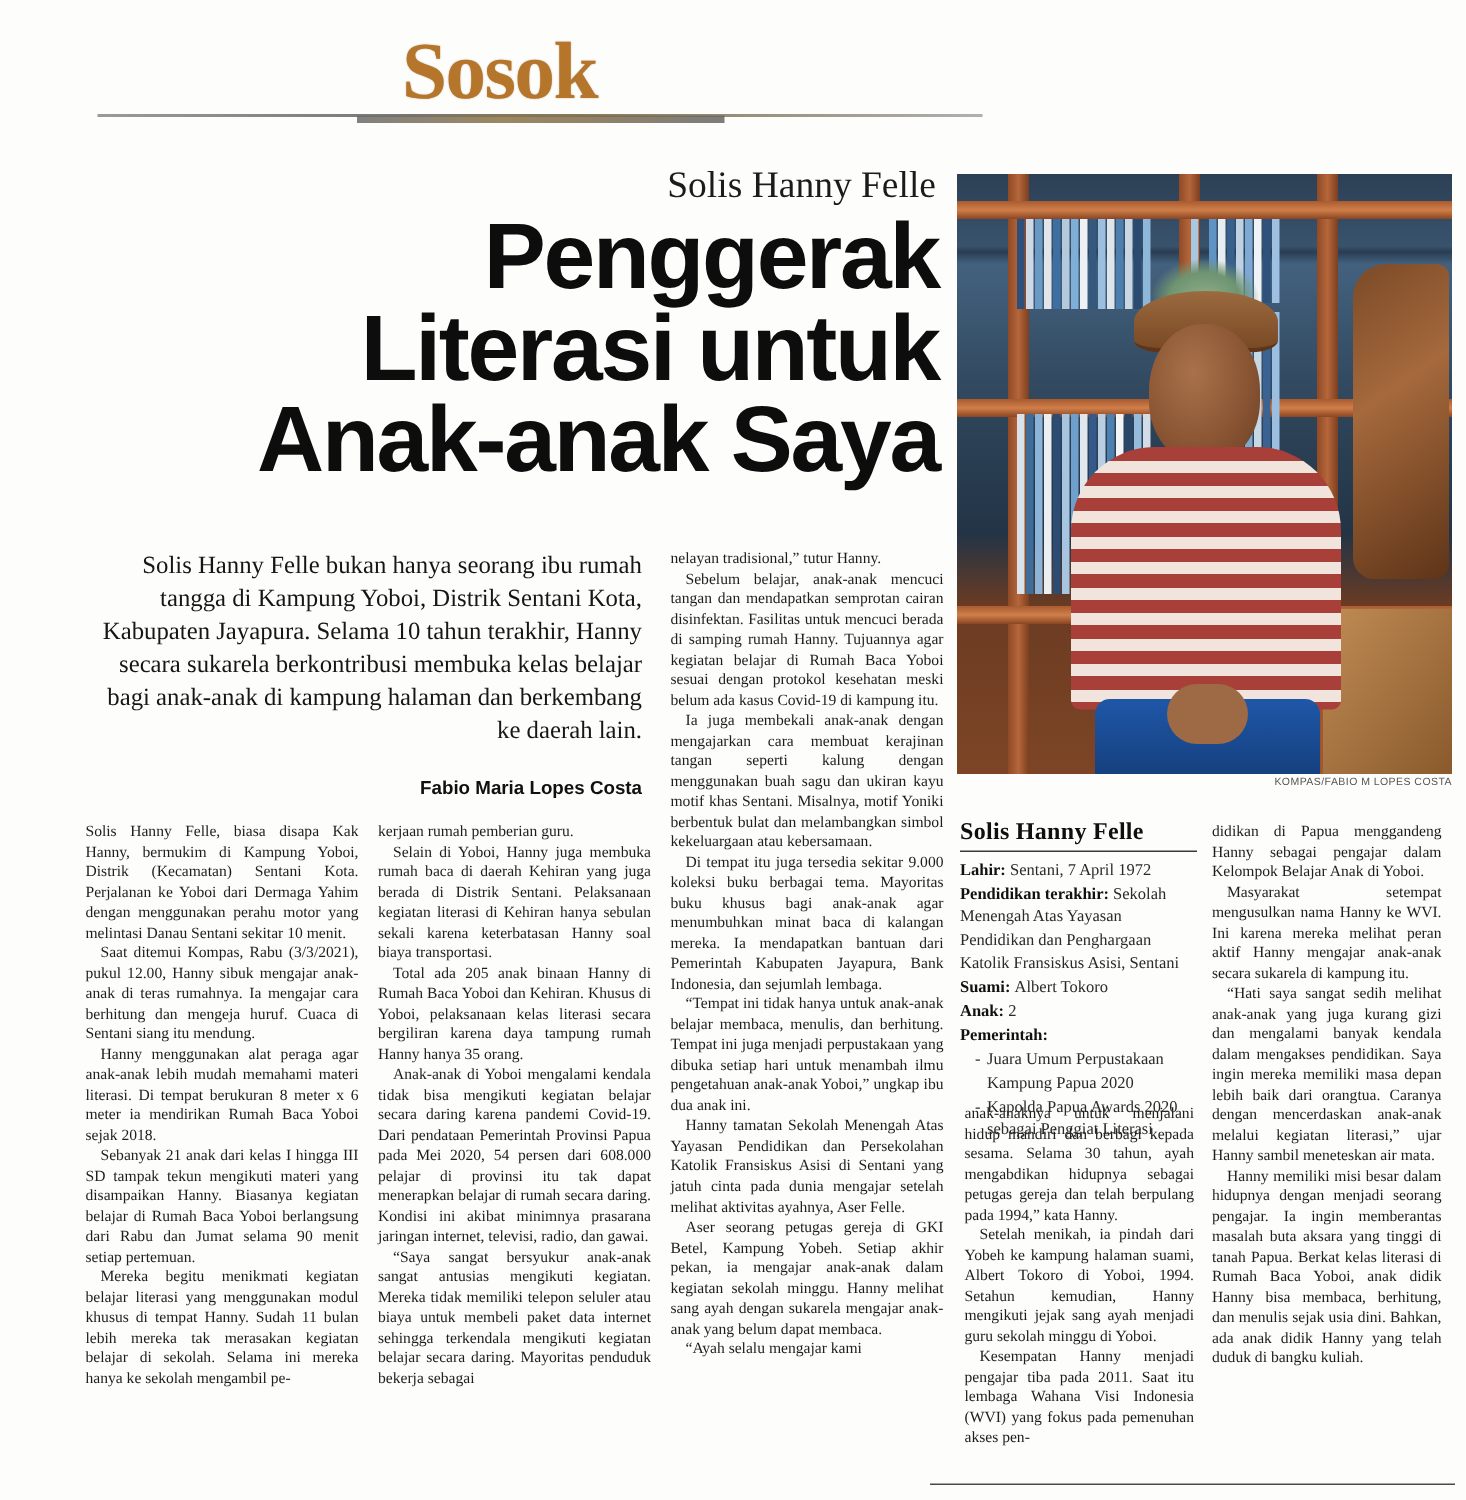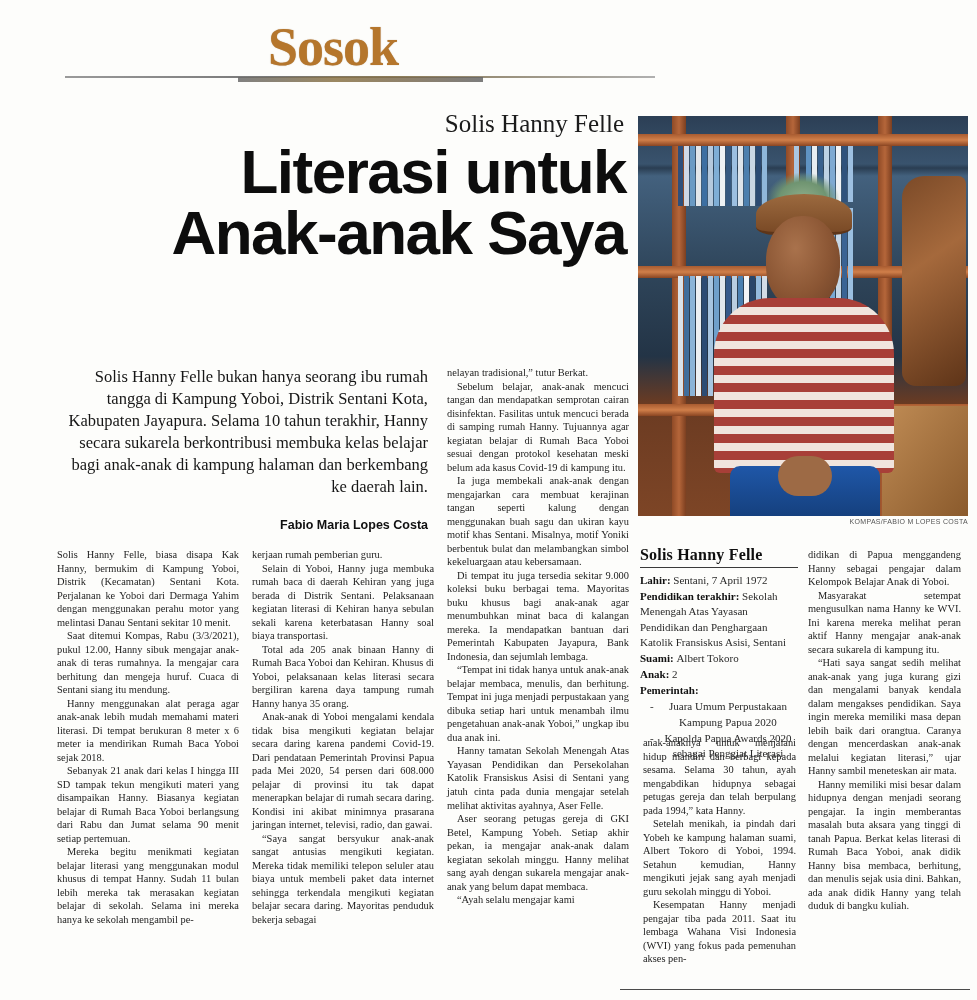--- a/index.html
+++ b/index.html
@@ -276,21 +276,20 @@
   .biobox-body .row { margin-bottom: 1px; }
   .biobox-awards {
     margin: 1px 0 0 10px;
     padding: 0;
     list-style: none;
   }
   .biobox-awards li {
     position: relative;
     padding-left: 8px;
     margin-bottom: 1px;
-    text-align: center;
   }
   .biobox-awards li:before {
     content: "-";
     position: absolute;
     left: 0;
   }
 
   
   .bottom-rule {
     position: absolute;
@@ -308,20 +307,21 @@
 
   <div class="masthead">
     <div class="masthead-word">Sosok</div>
     <div class="masthead-rule"></div>
     <div class="masthead-rule-thick"></div>
   </div>
 
   <div class="kicker">Solis Hanny Felle</div>
 
   <div class="headline">
+    <span>Penggerak</span>
     <span>Literasi untuk</span>
     <span>Anak-anak Saya</span>
   </div>
 
   <div class="lead">Solis Hanny Felle bukan hanya seorang ibu rumah tangga di Kampung Yoboi, Distrik Sentani Kota, Kabupaten Jayapura. Selama 10 tahun terakhir, Hanny secara sukarela berkontribusi membuka kelas belajar bagi anak-anak di kampung halaman dan berkembang ke daerah lain.</div>
   <div class="byline">Fabio Maria Lopes Costa</div>
 
   <div class="photo-wrap">
     <div class="photo">
       <div class="shelf-bg"></div>
@@ -409,21 +409,21 @@
       <p>Mereka begitu menikmati kegiatan belajar literasi yang menggunakan modul khusus di tempat Hanny. Sudah 11 bulan lebih mereka tak merasakan kegiatan belajar di sekolah. Selama ini mereka hanya ke sekolah mengambil pe-</p>
     </div>
   <div class="col" id="col2">
       <p class="noindent">kerjaan rumah pemberian guru.</p>
       <p>Selain di Yoboi, Hanny juga membuka rumah baca di daerah Kehiran yang juga berada di Distrik Sentani. Pelaksanaan kegiatan literasi di Kehiran hanya sebulan sekali karena keterbatasan Hanny soal biaya transportasi.</p>
       <p>Total ada 205 anak binaan Hanny di Rumah Baca Yoboi dan Kehiran. Khusus di Yoboi, pelaksanaan kelas literasi secara bergiliran karena daya tampung rumah Hanny hanya 35 orang.</p>
       <p>Anak-anak di Yoboi mengalami kendala tidak bisa mengikuti kegiatan belajar secara daring karena pandemi Covid-19. Dari pendataan Pemerintah Provinsi Papua pada Mei 2020, 54 persen dari 608.000 pelajar di provinsi itu tak dapat menerapkan belajar di rumah secara daring. Kondisi ini akibat minimnya prasarana jaringan internet, televisi, radio, dan gawai.</p>
       <p>“Saya sangat bersyukur anak-anak sangat antusias mengikuti kegiatan. Mereka tidak memiliki telepon seluler atau biaya untuk membeli paket data internet sehingga terkendala mengikuti kegiatan belajar secara daring. Mayoritas penduduk bekerja sebagai</p>
     </div>
   <div class="col" id="col3">
-      <p class="noindent">nelayan tradisional,” tutur Berkat.</p>
+      <p class="noindent">nelayan tradisional,” tutur Hanny.</p>
       <p>Sebelum belajar, anak-anak mencuci tangan dan mendapatkan semprotan cairan disinfektan. Fasilitas untuk mencuci berada di samping rumah Hanny. Tujuannya agar kegiatan belajar di Rumah Baca Yoboi sesuai dengan protokol kesehatan meski belum ada kasus Covid-19 di kampung itu.</p>
       <p>Ia juga membekali anak-anak dengan mengajarkan cara membuat kerajinan tangan seperti kalung dengan menggunakan buah sagu dan ukiran kayu motif khas Sentani. Misalnya, motif Yoniki berbentuk bulat dan melambangkan simbol kekeluargaan atau kebersamaan.</p>
       <p>Di tempat itu juga tersedia sekitar 9.000 koleksi buku berbagai tema. Mayoritas buku khusus bagi anak-anak agar menumbuhkan minat baca di kalangan mereka. Ia mendapatkan bantuan dari Pemerintah Kabupaten Jayapura, Bank Indonesia, dan sejumlah lembaga.</p>
       <p>“Tempat ini tidak hanya untuk anak-anak belajar membaca, menulis, dan berhitung. Tempat ini juga menjadi perpustakaan yang dibuka setiap hari untuk menambah ilmu pengetahuan anak-anak Yoboi,” ungkap ibu dua anak ini.</p>
       <p>Hanny tamatan Sekolah Menengah Atas Yayasan Pendidikan dan Persekolahan Katolik Fransiskus Asisi di Sentani yang jatuh cinta pada dunia mengajar setelah melihat aktivitas ayahnya, Aser Felle.</p>
       <p>Aser seorang petugas gereja di GKI Betel, Kampung Yobeh. Setiap akhir pekan, ia mengajar anak-anak dalam kegiatan sekolah minggu. Hanny melihat sang ayah dengan sukarela mengajar anak-anak yang belum dapat membaca.</p>
       <p>“Ayah selalu mengajar kami</p>
     </div>
   <div class="col" id="col4">
       <p class="noindent">anak-anaknya untuk menjalani hidup mandiri dan berbagi kepada sesama. Selama 30 tahun, ayah mengabdikan hidupnya sebagai petugas gereja dan telah berpulang pada 1994,” kata Hanny.</p>

